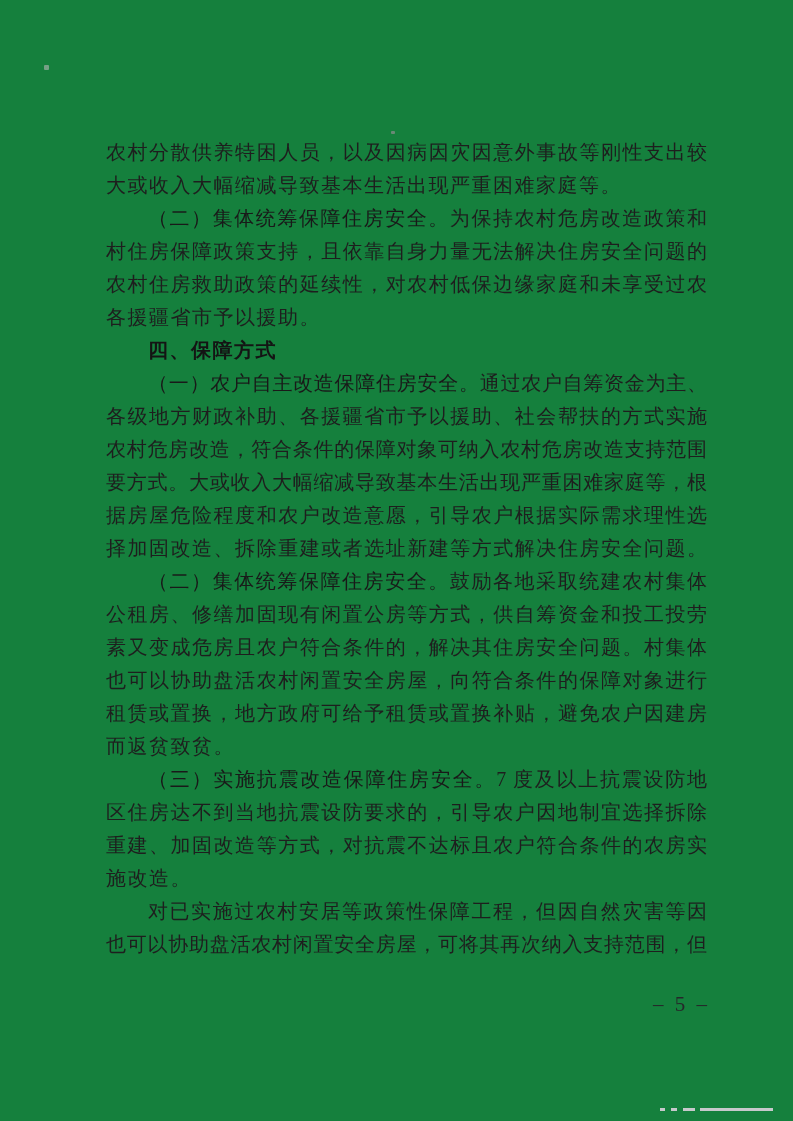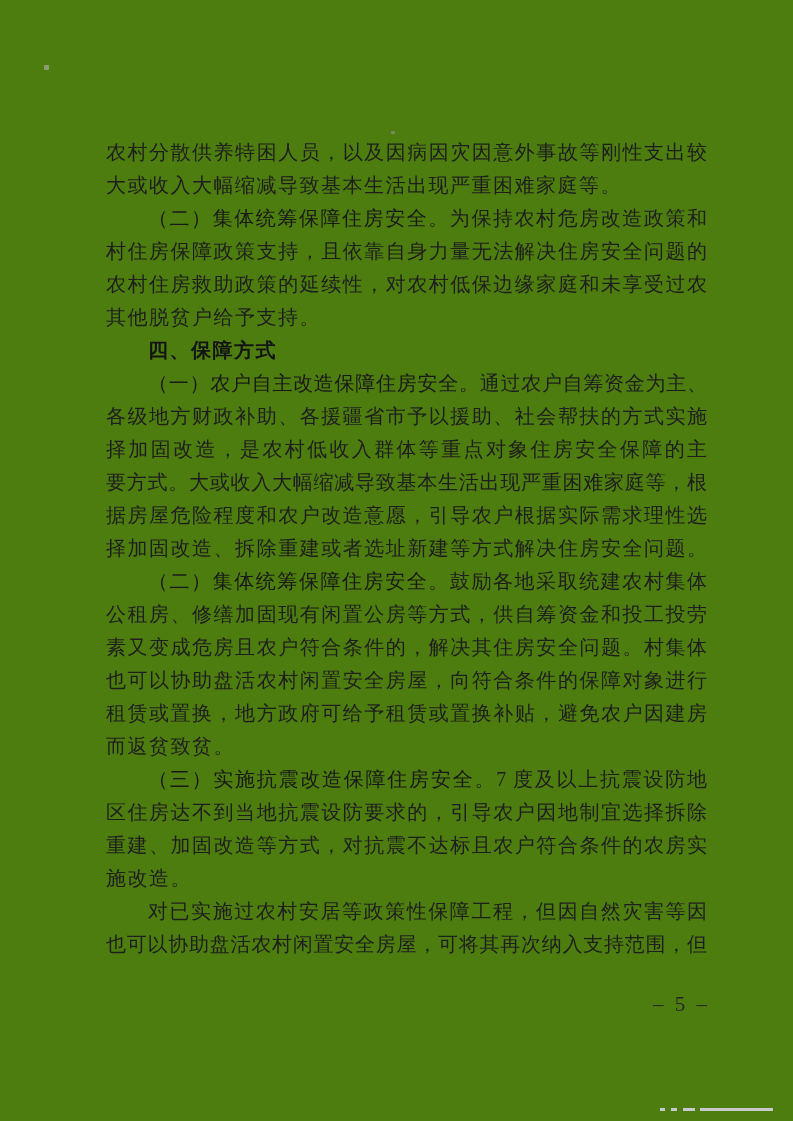--- a/index.html
+++ b/index.html
@@ -1,20 +1,20 @@
 <!DOCTYPE html>
 <html><head>
 <meta charset="utf-8">
 <style>
   html, body { margin: 0; padding: 0; background: #e8e8e8; }
   .page {
     position: relative;
     width: 793px;
     height: 1121px;
-    background: #4d7c0f;
+    background: #15803d;
     overflow: hidden;
     font-family: "Liberation Serif", "DejaVu Serif", serif;
   }
   .content {
     position: absolute;
     left: 106px;
     top: 136px;
     width: 601px;
   }
   .line {
@@ -61,25 +61,25 @@
 </head>
 <body>
 
 <div class="page">
   <div class="content">
       <div class="line justify"><span class="run-body">农村分散供养特困人员，以及因病因灾因意外事故等刚性支出较</span></div>
       <div class="line"><span class="run-body">大或收入大幅缩减导致基本生活出现严重困难家庭等。</span></div>
       <div class="line indent justify"><span class="run-em">（二）集体统筹保障住房安全。</span><span class="run-body">为保持农村危房改造政策和</span></div>
       <div class="line justify"><span class="run-body">村住房保障政策支持，且依靠自身力量无法解决住房安全问题的</span></div>
       <div class="line justify"><span class="run-body">农村住房救助政策的延续性，对农村低保边缘家庭和未享受过农</span></div>
-      <div class="line"><span class="run-body">其他脱贫户给予支持。</span></div>
+      <div class="line"><span class="run-body">各援疆省市予以援助。</span></div>
       <div class="line indent"><span class="run-head">四、保障方式</span></div>
       <div class="line indent justify"><span class="run-em">（一）农户自主改造保障住房安全。</span><span class="run-body">通过农户自筹资金为主、</span></div>
       <div class="line justify"><span class="run-body">各级地方财政补助、各援疆省市予以援助、社会帮扶的方式实施</span></div>
-      <div class="line justify"><span class="run-body">择加固改造，是农村低收入群体等重点对象住房安全保障的主</span></div>
+      <div class="line justify"><span class="run-body">农村危房改造，符合条件的保障对象可纳入农村危房改造支持范围</span></div>
       <div class="line justify"><span class="run-body">要方式。大或收入大幅缩减导致基本生活出现严重困难家庭等，根</span></div>
       <div class="line justify"><span class="run-body">据房屋危险程度和农户改造意愿，引导农户根据实际需求理性选</span></div>
       <div class="line justify"><span class="run-body">择加固改造、拆除重建或者选址新建等方式解决住房安全问题。</span></div>
       <div class="line indent justify"><span class="run-em">（二）集体统筹保障住房安全。</span><span class="run-body">鼓励各地采取统建农村集体</span></div>
       <div class="line justify"><span class="run-body">公租房、修缮加固现有闲置公房等方式，供自筹资金和投工投劳</span></div>
       <div class="line justify"><span class="run-body">素又变成危房且农户符合条件的，解决其住房安全问题。村集体</span></div>
       <div class="line justify"><span class="run-body">也可以协助盘活农村闲置安全房屋，向符合条件的保障对象进行</span></div>
       <div class="line justify"><span class="run-body">租赁或置换，地方政府可给予租赁或置换补贴，避免农户因建房</span></div>
       <div class="line"><span class="run-body">而返贫致贫。</span></div>
       <div class="line indent justify"><span class="run-em">（三）实施抗震改造保障住房安全。</span><span class="run-body">7 度及以上抗震设防地</span></div>

